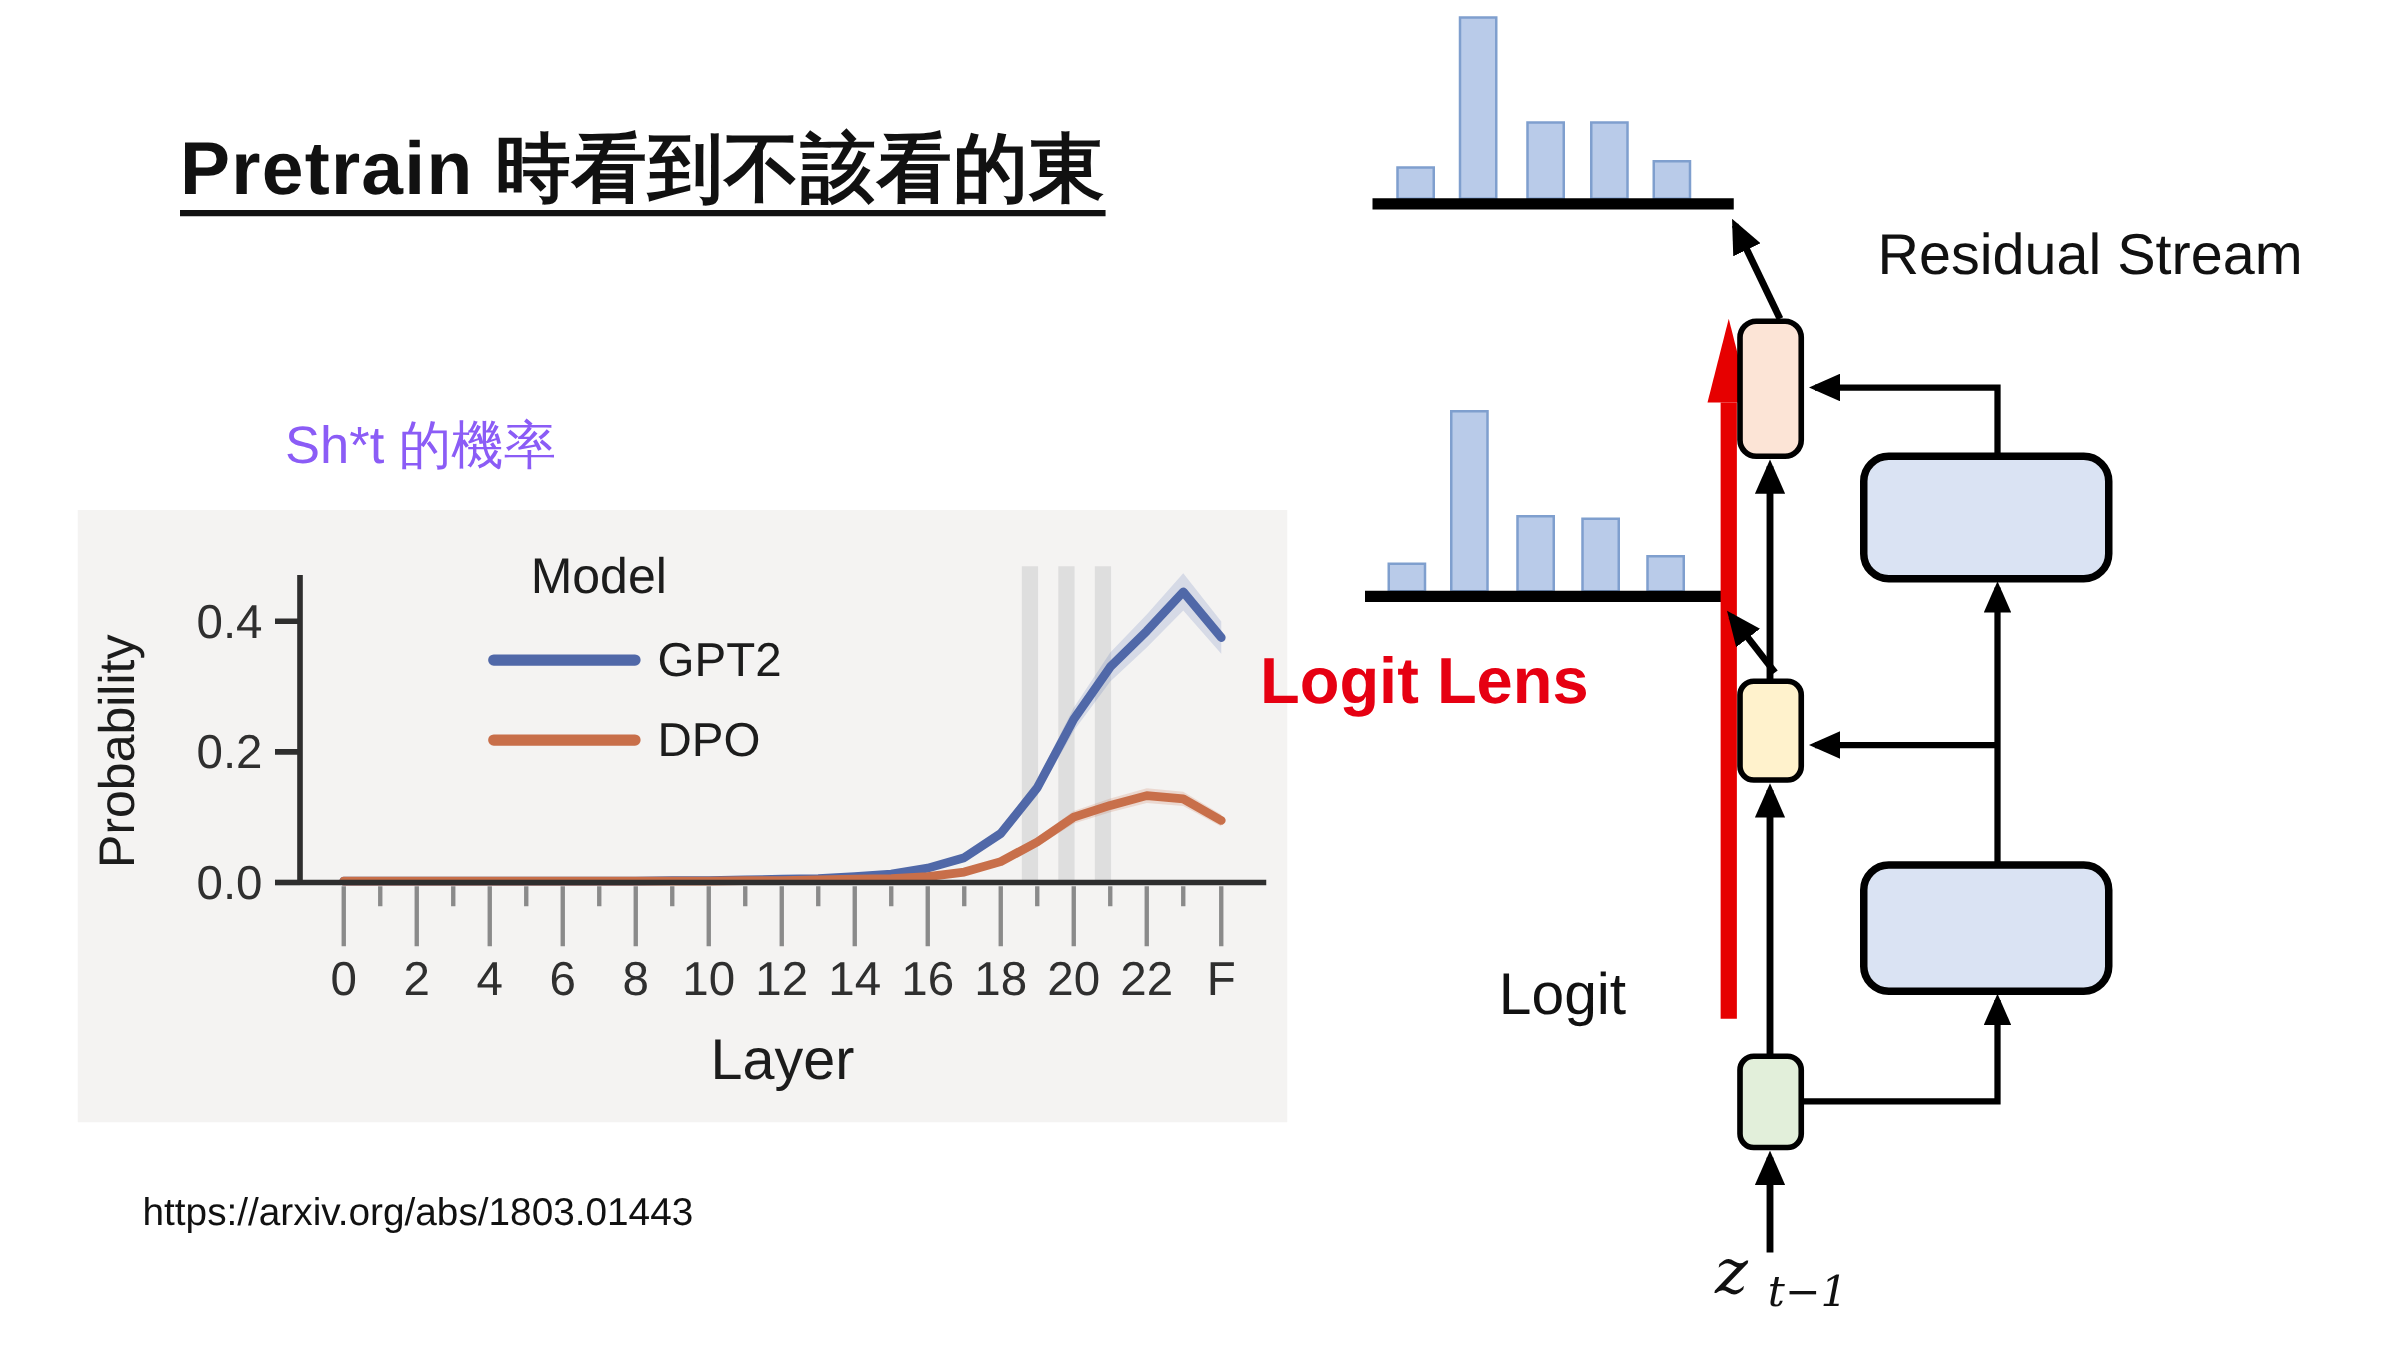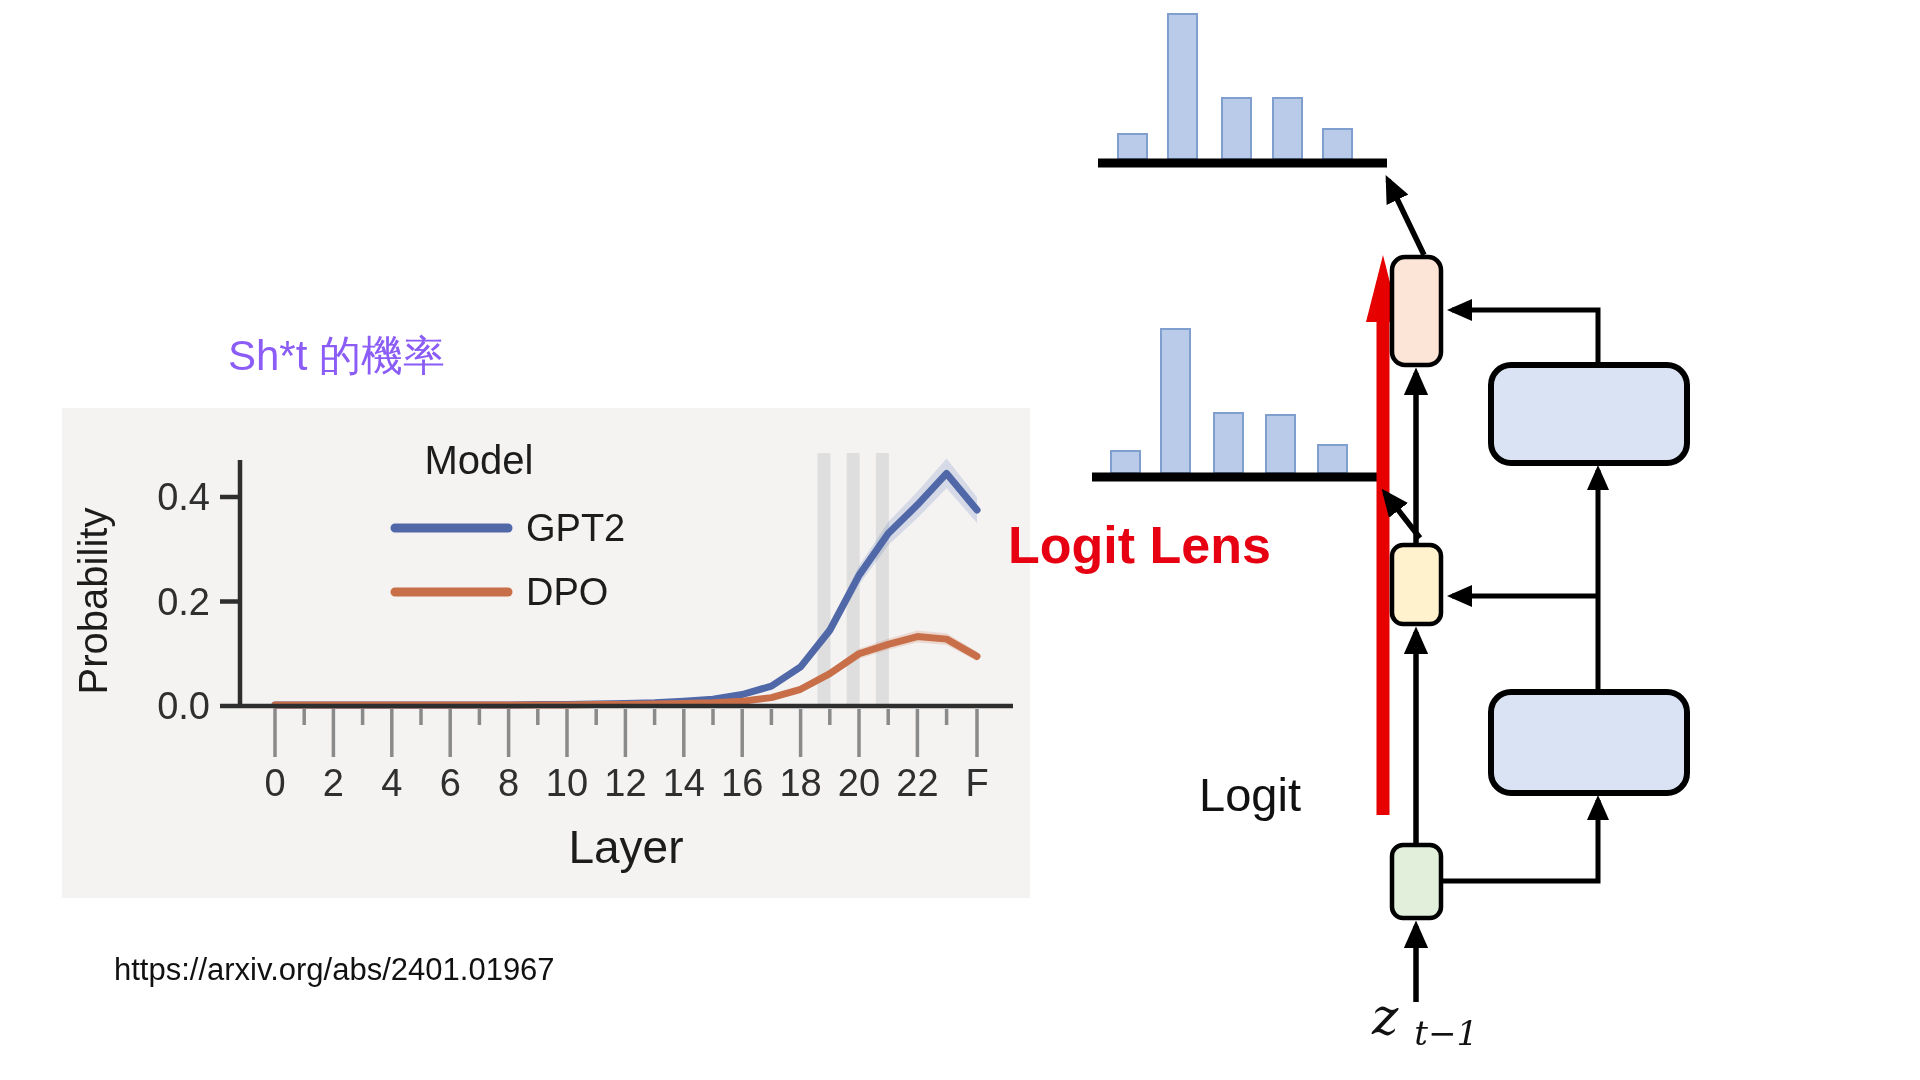--- a/index.html
+++ b/index.html
@@ -17,26 +17,26 @@
   .add-info{left:1502px;top:116px;font-size:46px;color:#111;line-height:1.27;}
   .zvar{left:1360px;top:988px;width:130px;text-align:center;font-size:50px;color:#111;
         font-family:"DejaVu Serif","Liberation Serif",serif;font-style:italic;}
   .zvar sub{font-size:34px;margin-left:16px;}
   svg text{font-family:"Liberation Sans","DejaVu Sans",sans-serif;}
 </style>
 </head>
 <body>
 
 <div class="abs title">
-  <br>
+  <span>Pretrain 時看到不該看的東</span><br>
 </div>
 
 <div class="abs caption">Sh*t 的機率</div>
 
-<div class="abs url">https://arxiv.org/abs/2401.01967</div>
+<div class="abs url">https://arxiv.org/abs/1803.01443</div>
 
 <svg id="chart" class="abs" style="left:62px;top:408px;" width="968" height="490" viewBox="0 0 968 490">
     <rect x="0" y="0" width="968" height="490" fill="#f4f3f2"></rect>
     <rect x="755.46" y="45" width="13" height="253" fill="#dedede"></rect>
     <rect x="784.66" y="45" width="13" height="253" fill="#dedede"></rect>
     <rect x="813.86" y="45" width="13" height="253" fill="#dedede"></rect>
     <polygon points="213,294.807525 242.2,294.807525 271.4,294.807525 300.6,294.807525 329.8,294.807525 359,294.807525 388.2,294.807525 417.4,294.807525 446.6,294.807525 475.8,294.2562875 505,294.2562875 534.2,293.70505 563.4,293.1538125 592.5999999999999,292.602575 621.8,290.9488625 651,288.7439125 680.2,283.782775 709.4,274.96297500000003 738.6,254.5671875 767.8,215.98056250000002 797,158.100625 826.1999999999999,114.00162499999999 855.4,83.6835625 884.6,50.609312500000016 915,89.19593749999999 915,114.92906250000001 884.6,80.36568749999998 855.4,109.99143749999999 826.1999999999999,137.148375 797,176.649375 767.8,228.4944375 738.6,263.0578125 709.4,281.327025 680.2,289.227225 651,293.6710875 621.8,295.6461375 592.5999999999999,297.127425 563.4,297.6211875 534.2,298 505,298 475.8,298 446.6,298 417.4,298 388.2,298 359,298 329.8,298 300.6,298 271.4,298 242.2,298 213,298 " fill="rgba(80,104,176,0.18)" stroke="none"></polygon>
     <polygon points="213,294.807525 242.2,294.807525 271.4,294.807525 300.6,294.807525 329.8,294.807525 359,294.807525 388.2,294.807525 417.4,294.807525 446.6,294.807525 475.8,294.807525 505,294.807525 534.2,294.2562875 563.4,294.2562875 592.5999999999999,293.70505 621.8,293.1538125 651,292.602575 680.2,290.9488625 709.4,287.0902 738.6,278.2704 767.8,261.733275 797,240.78625 826.1999999999999,230.863975 855.4,222.5954125 884.6,225.35160000000002 915,243.5424375 915,253.1825625 884.6,236.8884 855.4,234.4195875 826.1999999999999,241.82602500000002 797,250.71375 767.8,269.476725 738.6,284.2896 709.4,292.1898 680.2,295.6461375 651,297.127425 621.8,297.6211875 592.5999999999999,298 563.4,298 534.2,298 505,298 475.8,298 446.6,298 417.4,298 388.2,298 359,298 329.8,298 300.6,298 271.4,298 242.2,298 213,298 " fill="rgba(200,111,74,0.20)" stroke="none"></polygon>
     <polyline points="213,296.955 242.2,296.955 271.4,296.955 300.6,296.955 329.8,296.955 359,296.955 388.2,296.955 417.4,296.955 446.6,296.955 475.8,296.4325 505,296.4325 534.2,295.91 563.4,295.3875 592.5999999999999,294.865 621.8,293.2975 651,291.2075 680.2,286.505 709.4,278.145 738.6,258.8125 767.8,222.2375 797,167.375 826.1999999999999,125.57499999999999 855.4,96.8375 884.6,65.48749999999998 915,102.0625" fill="none" stroke="#5068a8" stroke-width="7" stroke-linejoin="round" stroke-linecap="round"></polyline>
     <polyline points="213,296.955 242.2,296.955 271.4,296.955 300.6,296.955 329.8,296.955 359,296.955 388.2,296.955 417.4,296.955 446.6,296.955 475.8,296.955 505,296.955 534.2,296.4325 563.4,296.4325 592.5999999999999,295.91 621.8,295.3875 651,294.865 680.2,293.2975 709.4,289.64 738.6,281.28 767.8,265.605 797,245.75 826.1999999999999,236.345 855.4,228.5075 884.6,231.12 915,248.3625" fill="none" stroke="#c86f4a" stroke-width="7" stroke-linejoin="round" stroke-linecap="round"></polyline>
@@ -142,17 +142,18 @@
 
 <div class="abs logit-lens">Logit Lens</div>
 
 <div class="abs res-stream">
   <br>
   <span>Logit</span>
 </div>
 
 <div class="abs add-info">
   <br>
+  <span>Residual Stream</span>
 </div>
 
 <div class="abs zvar">
   <i>z</i><sub>t−1</sub>
 </div>
 
 </body></html>

